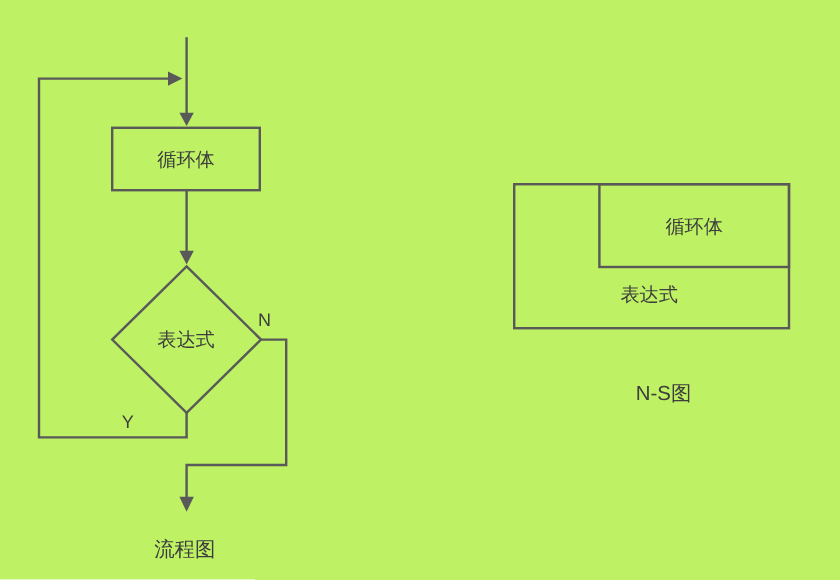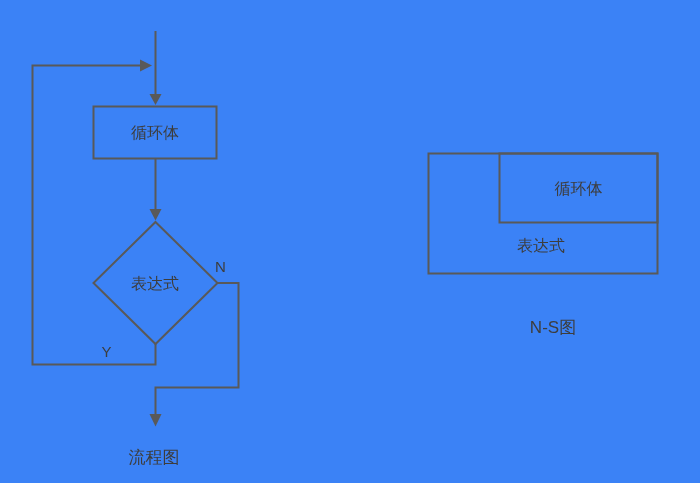--- a/index.html
+++ b/index.html
@@ -4,21 +4,21 @@
 <style>
   html, body {
     margin: 0;
     padding: 0;
     background: #ffffff;
   }
   .canvas {
     position: relative;
     width: 700px;
     height: 483px;
-    background: #3b82f6;
+    background: #bef264;
     overflow: hidden;
     font-family: "Liberation Sans", sans-serif;
   }
   svg {
     position: absolute;
     left: 0;
     top: 0;
     display: block;
   }
   .shape {

